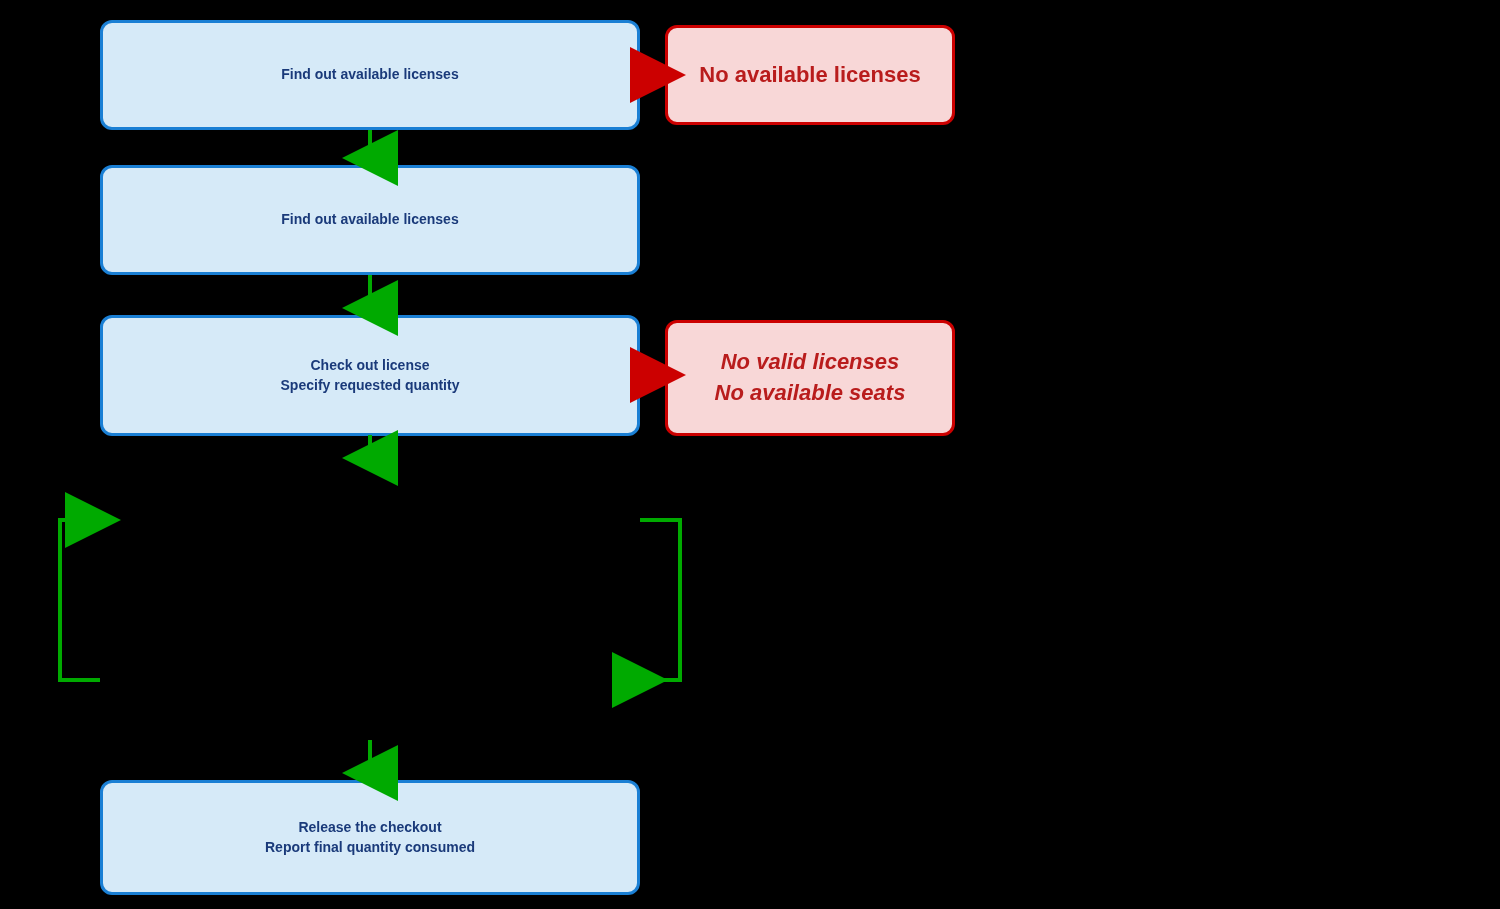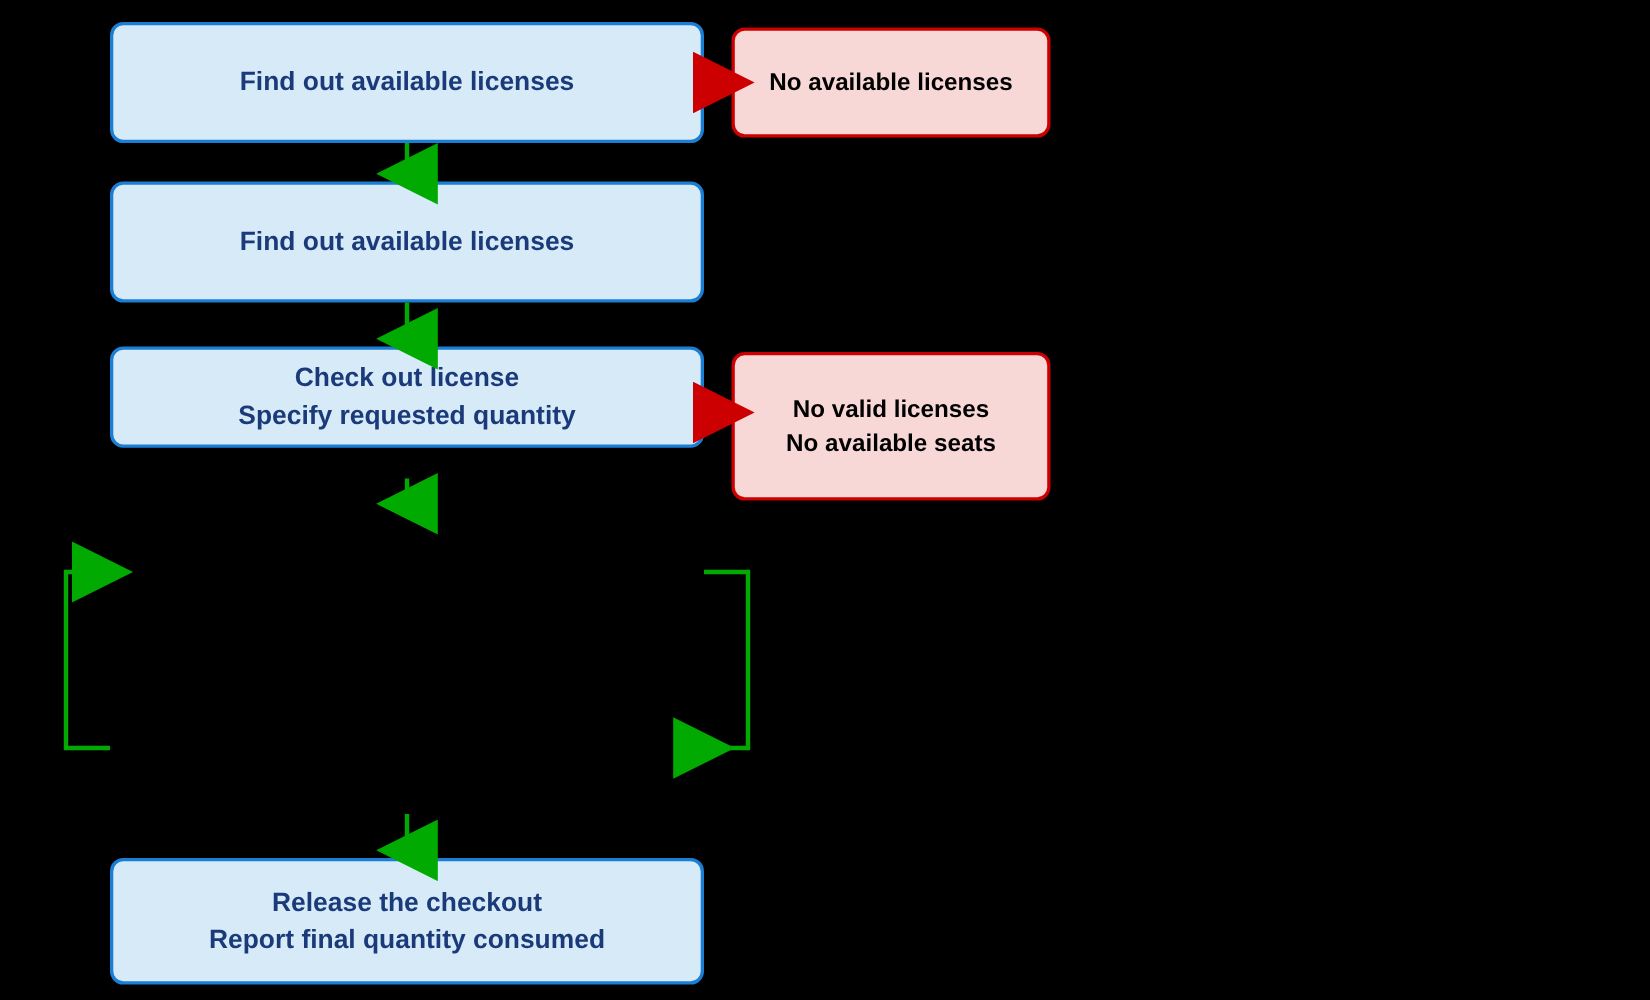--- a/index.html
+++ b/index.html
@@ -24,35 +24,35 @@
       position: absolute;
       border: 3px solid #1a7fd4;
       border-radius: 12px;
       background: #d6eaf8;
       display: flex;
       align-items: center;
       justify-content: center;
       text-align: center;
       font-weight: bold;
       color: #1a3a7a;
-      font-size: 24px;
+      font-size: 14px;
       line-height: 1.4;
     }
 
     .error-box {
       position: absolute;
       border: 3px solid #cc0000;
       border-radius: 12px;
       background: #f8d7d7;
       display: flex;
       align-items: center;
       justify-content: center;
       text-align: center;
       font-weight: bold;
-      color: #000000;
+      color: #b91c1c;
       font-size: 22px;
       line-height: 1.4;
     }
 
     svg.arrows {
       position: absolute;
       top: 0;
       left: 0;
       width: 1500px;
       height: 909px;
@@ -65,37 +65,37 @@
 <div class="diagram-container">
 
   <div class="flow-box" style="left:100px; top:20px; width:540px; height:110px;">
     <span>Find out available licenses</span>
   </div>
 
   <div class="flow-box" style="left:100px; top:165px; width:540px; height:110px;">
     <span>Find out available licenses</span>
   </div>
 
-  <div class="flow-box" style="left:100px; top:315px; width:540px; height:92px;">
+  <div class="flow-box" style="left:100px; top:315px; width:540px; height:121px;">
     <span style="white-space:pre-line;">Check out license
 Specify requested quantity</span>
   </div>
 
 
 
   <div class="flow-box" style="left:100px; top:780px; width:540px; height:115px;">
     <span style="white-space:pre-line;">Release the checkout
 Report final quantity consumed</span>
   </div>
 
   <div class="error-box" style="left:665px; top:25px; width:290px; height:100px;">
     <span>No available licenses</span>
   </div>
 
-  <div class="error-box" style="left:665px; top:320px; width:290px; height:135px;">
+  <div class="error-box" style="left:665px; top:320px; width:290px; height:116px;font-style:italic;">
     <span style="white-space:pre-line;">No valid licenses
 No available seats</span>
   </div>
 
   <svg class="arrows" xmlns="http://www.w3.org/2000/svg">
     <defs>
 
       <marker id="green-arrow-down" markerWidth="14" markerHeight="14" refX="7" refY="7" orient="auto">
         <polygon points="0,0 14,0 7,14" fill="#00aa00"></polygon>
       </marker>

